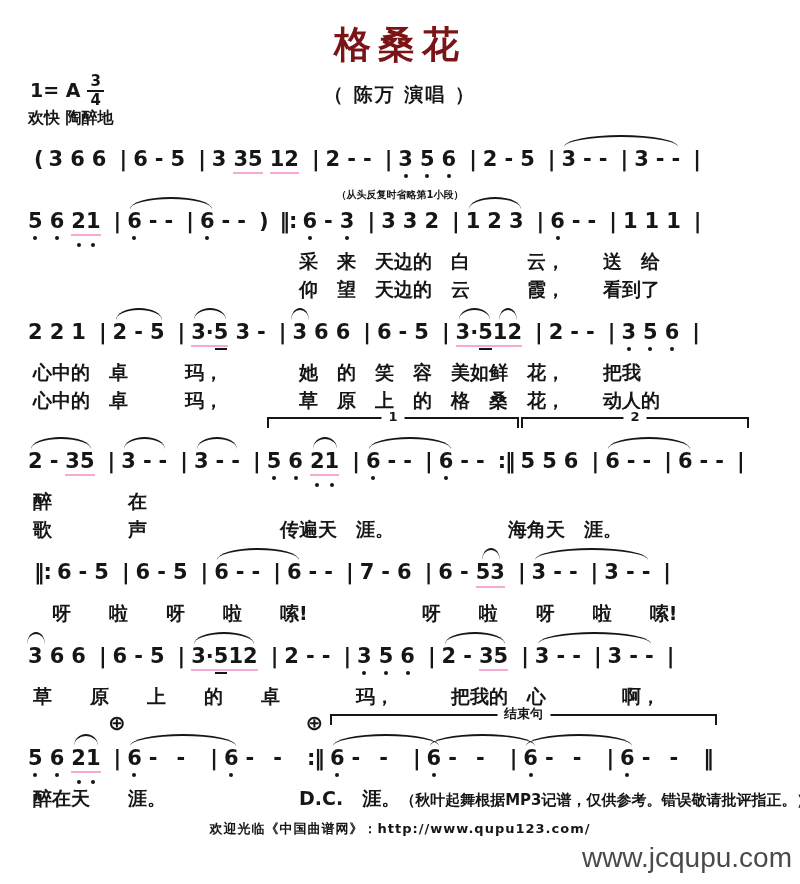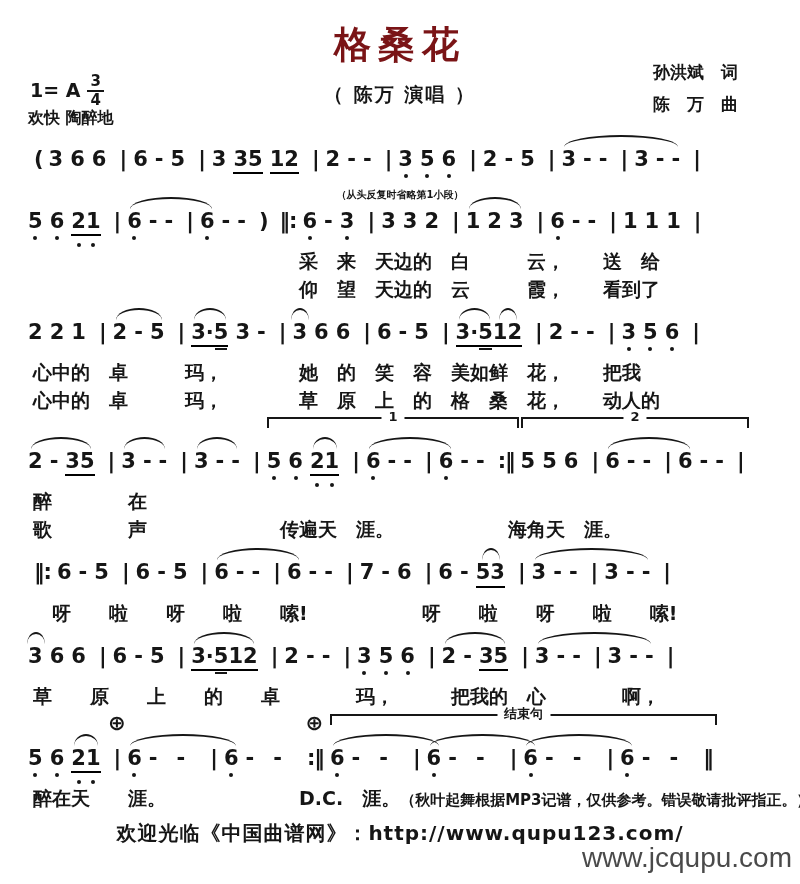--- a/index.html
+++ b/index.html
@@ -18,43 +18,42 @@
   .score{padding:0 28px;}
   .system{margin-bottom:2px;}
   .annotation{text-align:center;font-size:10px;font-weight:bold;margin-bottom:-8px;margin-top:2px;}
   .notes-row{position:relative;padding:16px 0 12px;white-space:nowrap;}
   .notes-row.tall{padding-top:34px;}
   .tok{position:relative;display:inline-block;font-size:21px;font-weight:bold;line-height:1.05;margin-right:7px;}
   .tok.joined{margin-right:0;}
   .tok.bar{margin:0 6px;}
   .tok.sym{margin:0 6px;letter-spacing:-1px;}
   .tok.sp{margin-right:19px;}
-  .u1,.u2{border-bottom:2px solid #000000;padding-bottom:2px;}
+  .u1,.u2{border-bottom:2px solid #f9a8d4;padding-bottom:2px;}
   .u2::after{content:"";position:absolute;left:1px;right:1px;bottom:-5px;height:2px;background:#161616;}
   i.lo{position:absolute;left:50%;transform:translateX(-50%);bottom:-8px;width:4px;height:4px;border-radius:50%;background:#161616;font-style:normal;}
   .u1 i.lo,.u2 i.lo{bottom:-13px;}
   i.arc{position:absolute;display:block;height:10px;border-top:2px solid #161616;border-radius:50% 50% 0 0/100% 100% 0 0;font-style:normal;}
   i.volta{position:absolute;display:block;height:9px;border-top:2px solid #161616;border-left:2px solid #161616;border-right:2px solid #161616;font-style:normal;}
   .vlabel{position:absolute;top:-10px;left:50%;transform:translateX(-50%);background:#fff;padding:0 7px;font-size:13px;font-weight:bold;line-height:1.3;white-space:nowrap;}
   i.coda{position:absolute;display:block;font-style:normal;font-size:21px;font-weight:bold;line-height:1;}
   .lyric{font-size:19px;font-weight:bold;line-height:1.45;padding-left:5px;white-space:nowrap;}
   .small-note{font-size:15px;}
   
-  .footer-line{text-align:center;font-size:20px;font-weight:bold;letter-spacing:1px;margin-top:8px;}
+  .footer-line{text-align:center;font-size:13px;font-weight:bold;letter-spacing:1px;margin-top:8px;}
   .watermark{position:absolute;right:8px;bottom:10px;font-size:28px;color:#4a4a4a;font-family:"Liberation Sans",sans-serif;margin-top:40px;}
 </style>
 </head>
 <body>
 
 <div class="header">
   <div class="title">格桑花</div>
   <div class="subtitle">（ 陈万 演唱 ）</div>
   <div class="keysig"><span>1= A</span><span class="frac"><span class="ftop">3</span><span class="fbot">4</span></span></div>
   <div class="tempo">欢快 陶醉地</div>
-  <div class="credits"><div>孙洪斌　词</div><div>陈　万　曲</div></div>
 </div>
 
 <div class="score">
     <div class="system">
       <div class="notes-row"><span class="tok sym">(</span><span class="tok">3</span><span class="tok">6</span><span class="tok">6</span><span class="tok bar">|</span><span class="tok">6</span><span class="tok">-</span><span class="tok">5</span><span class="tok bar">|</span><span class="tok">3</span><span class="tok u1">35</span><span class="tok u1">12</span><span class="tok bar">|</span><span class="tok">2</span><span class="tok">-</span><span class="tok">-</span><span class="tok bar">|</span><span class="tok">3<i class="lo"></i></span><span class="tok">5<i class="lo"></i></span><span class="tok">6<i class="lo"></i></span><span class="tok bar">|</span><span class="tok">2</span><span class="tok">-</span><span class="tok">5</span><span class="tok bar">|</span><span class="tok">3</span><span class="tok">-</span><span class="tok">-</span><span class="tok bar">|</span><span class="tok">3</span><span class="tok">-</span><span class="tok">-</span><span class="tok bar">|</span><i class="arc" style="left: 536px; width: 114px; top: 3px;"></i></div>
     </div>
     <div class="system">
       <div class="annotation">（从头反复时省略第1小段）</div>
       <div class="notes-row"><span class="tok">5<i class="lo"></i></span><span class="tok">6<i class="lo"></i></span><span class="tok u1 joined">2<i class="lo"></i></span><span class="tok u1">1<i class="lo"></i></span><span class="tok bar">|</span><span class="tok">6<i class="lo"></i></span><span class="tok">-</span><span class="tok">-</span><span class="tok bar">|</span><span class="tok">6<i class="lo"></i></span><span class="tok">-</span><span class="tok">-</span><span class="tok sym">)</span><span class="tok sym">‖:</span><span class="tok">6<i class="lo"></i></span><span class="tok">-</span><span class="tok">3<i class="lo"></i></span><span class="tok bar">|</span><span class="tok">3</span><span class="tok">3</span><span class="tok">2</span><span class="tok bar">|</span><span class="tok">1</span><span class="tok">2</span><span class="tok">3</span><span class="tok bar">|</span><span class="tok">6<i class="lo"></i></span><span class="tok">-</span><span class="tok">-</span><span class="tok bar">|</span><span class="tok">1</span><span class="tok">1</span><span class="tok">1</span><span class="tok bar">|</span><i class="arc" style="left: 102px; width: 82px; top: 3px;"></i><i class="arc" style="left: 441px; width: 52px; top: 3px;"></i></div>
       <div class="lyric">　　　　　　　　　　　　　　采　来　天边的　白　　　云，　　送　给</div>

